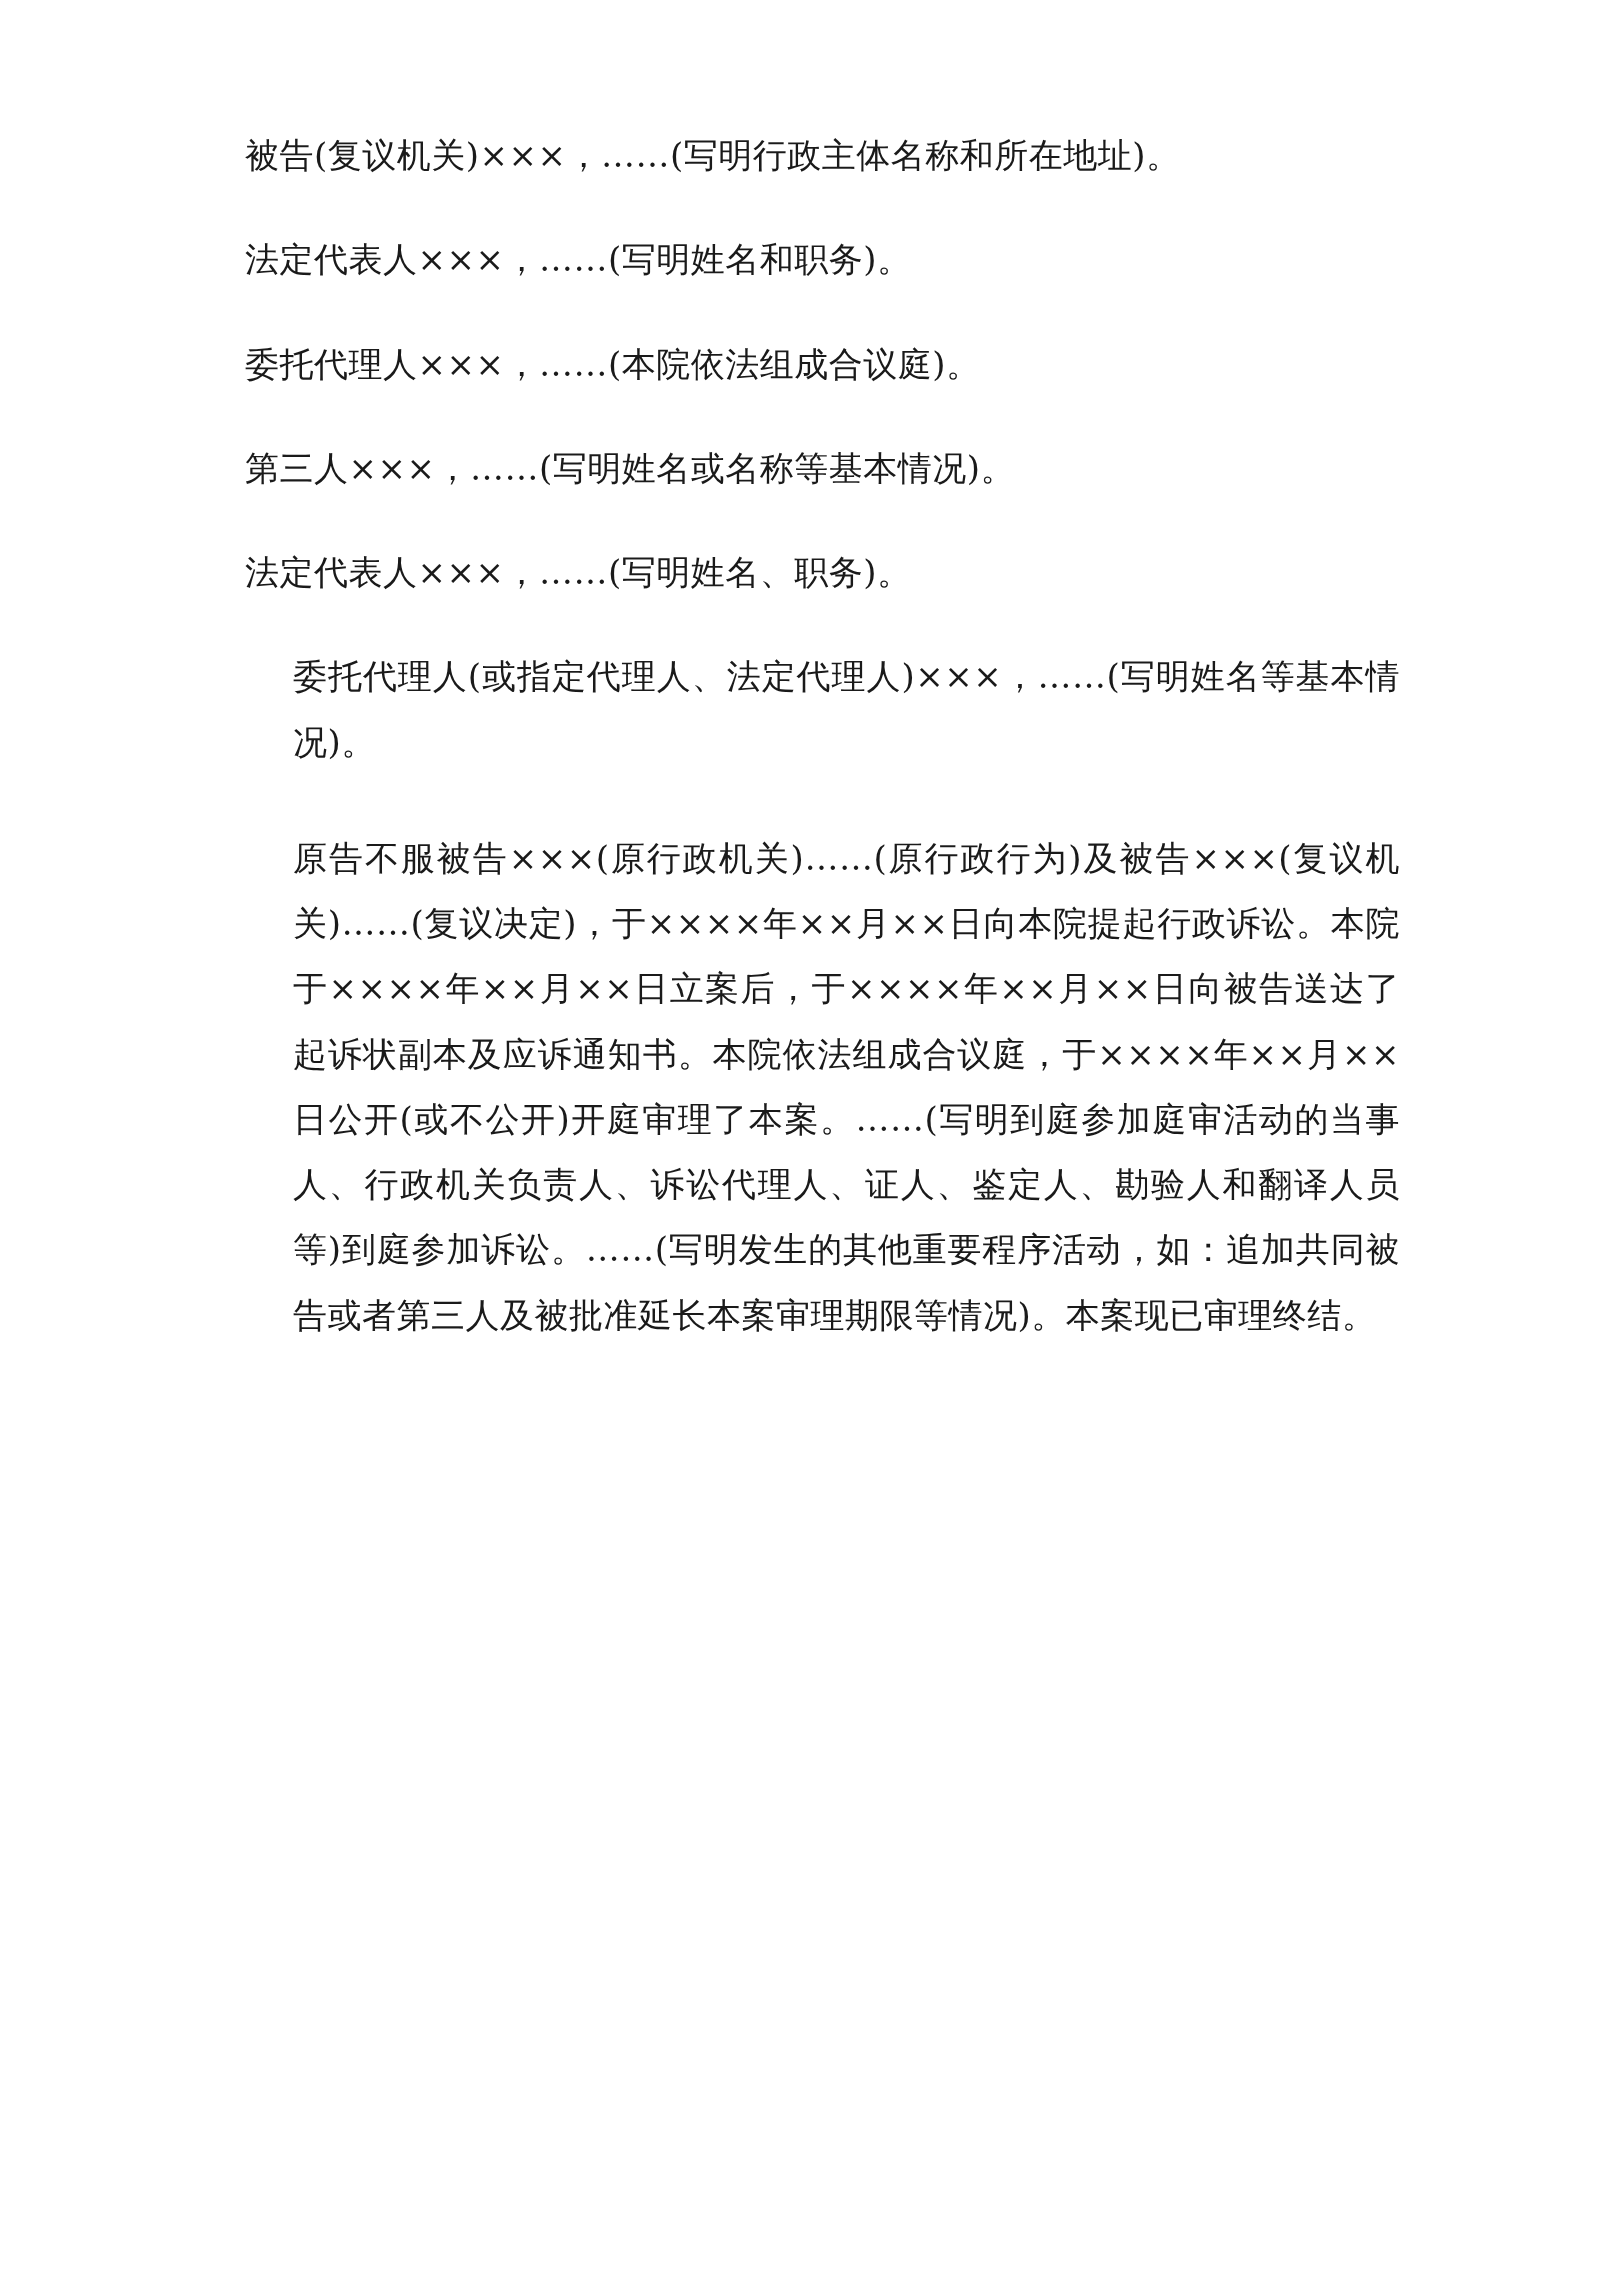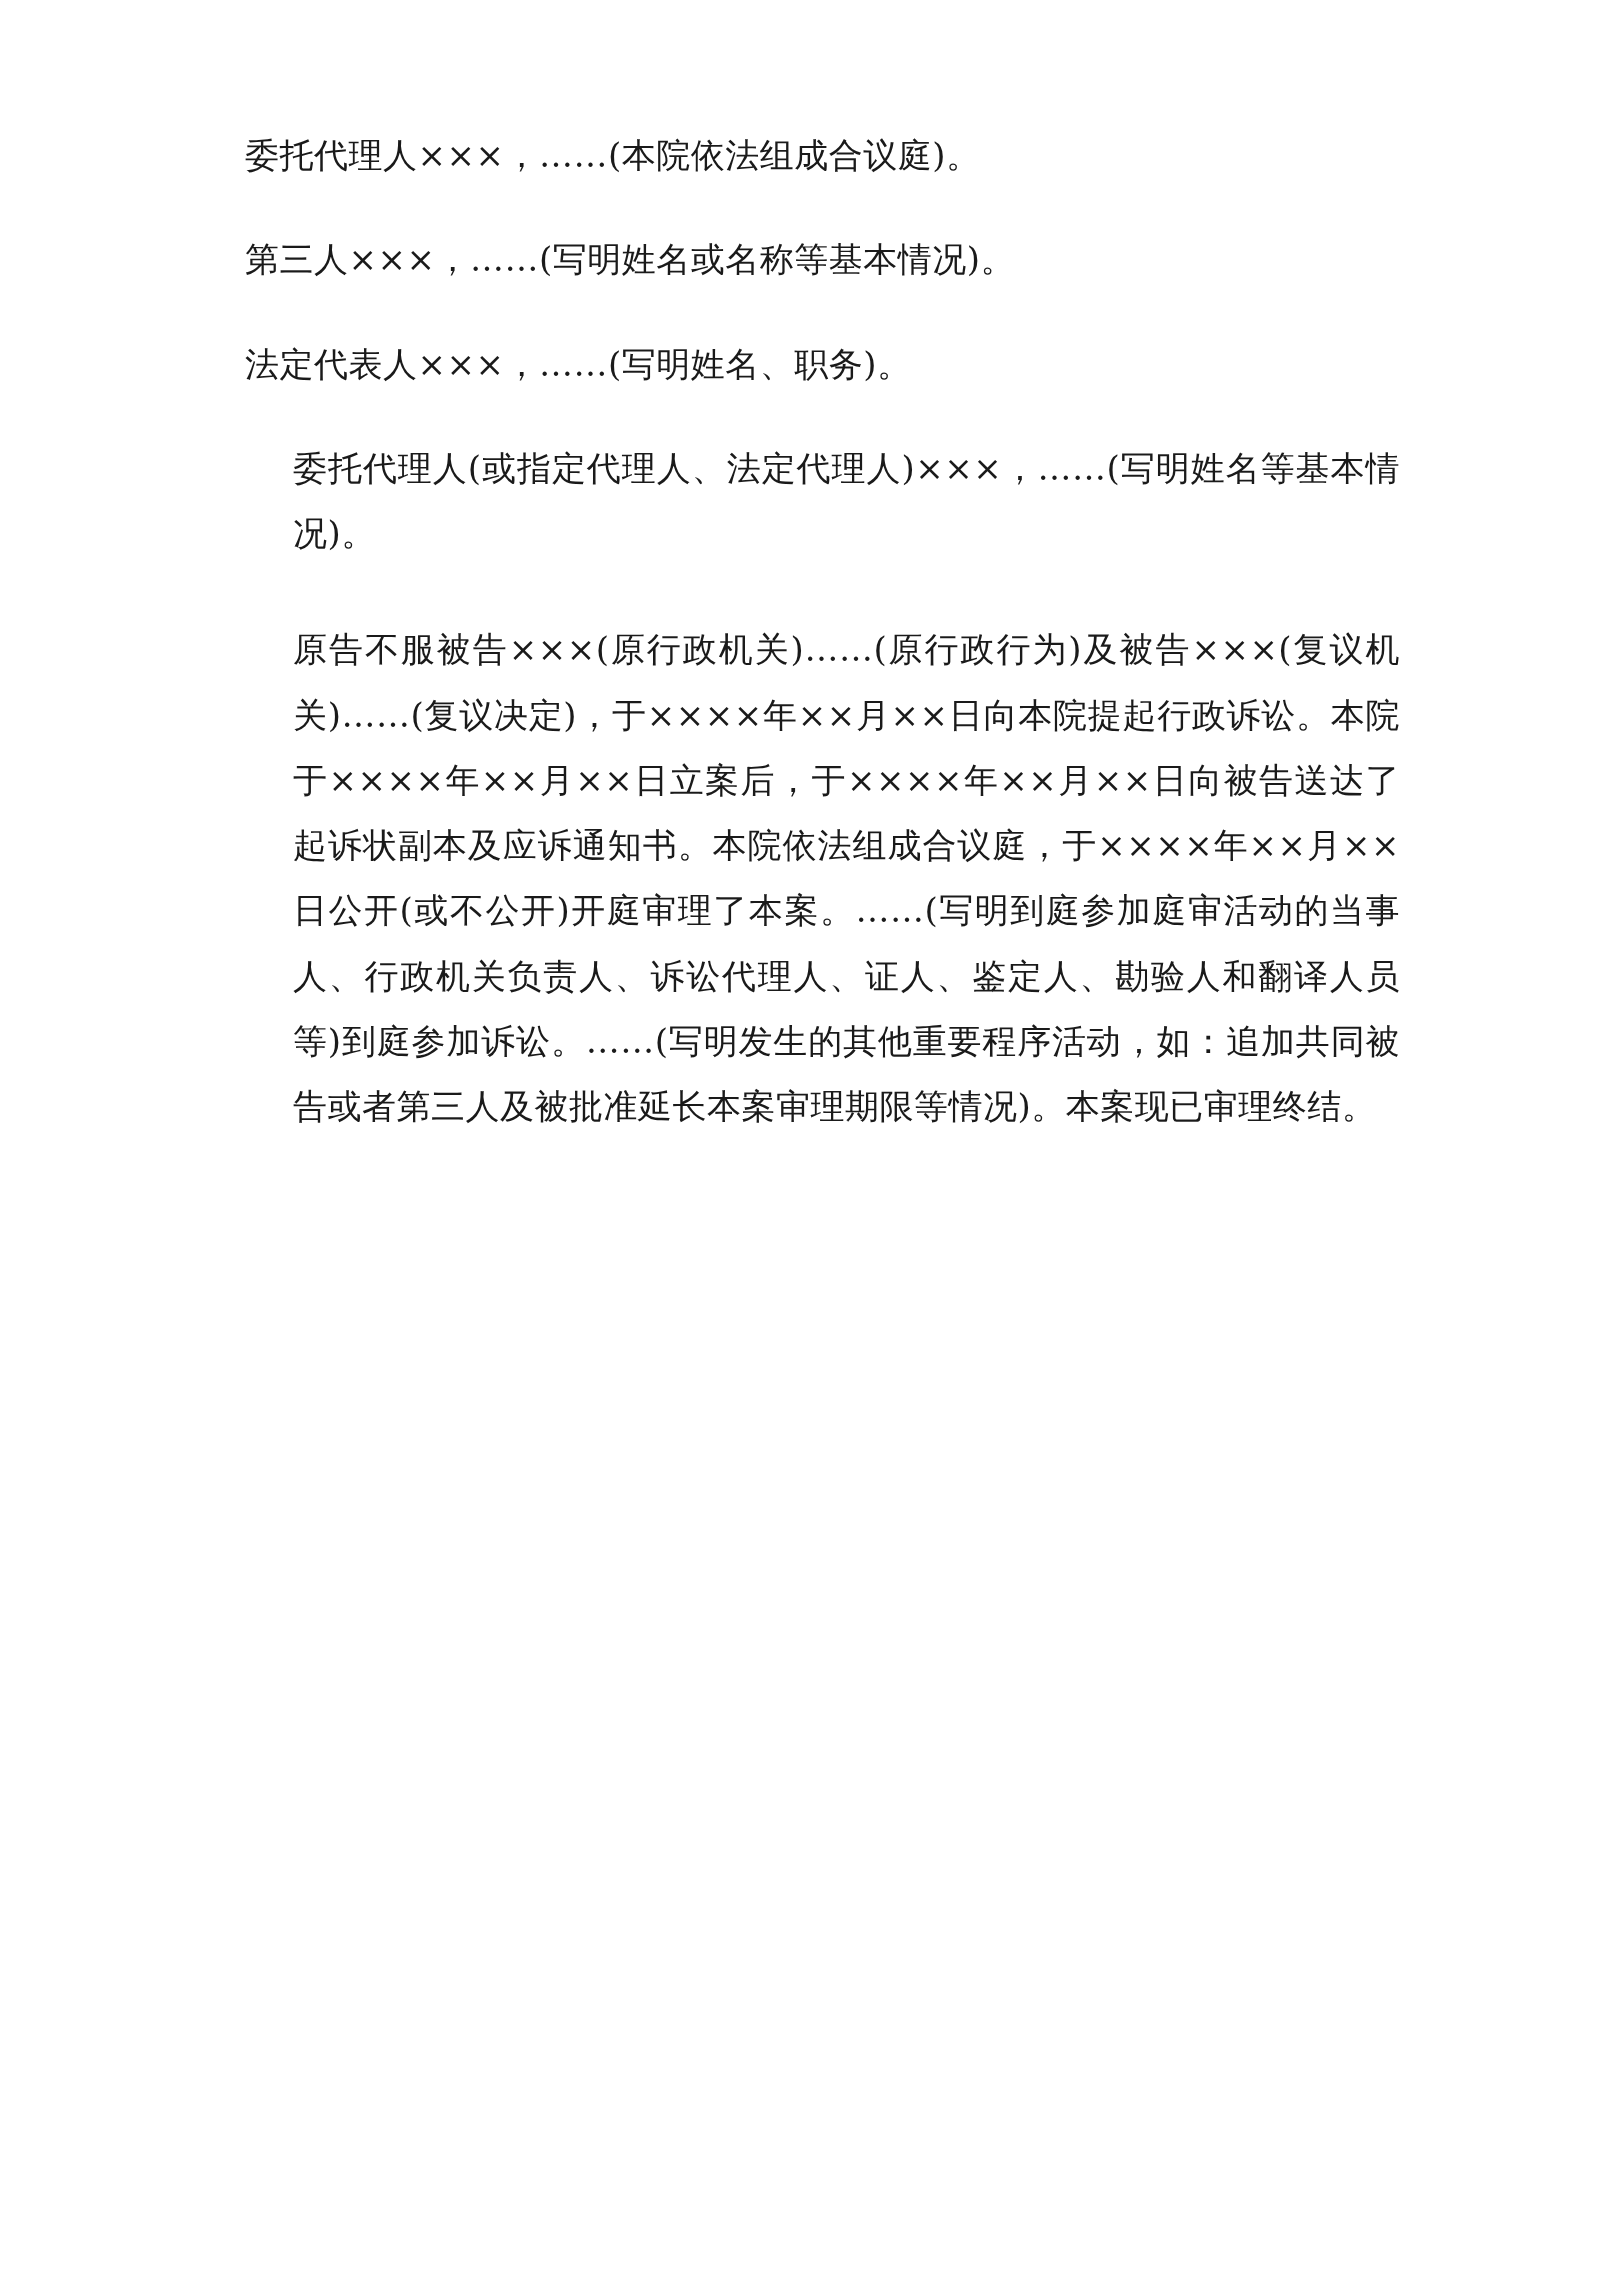--- a/index.html
+++ b/index.html
@@ -36,20 +36,22 @@
   .para.gap-large {
     margin-bottom: 51px;
     margin-left: 48px;
   }
 </style>
 </head>
 <body>
 
 <div class="page">
   <div class="doc-body">
+    <p class="para">被告(复议机关)×××，……(写明行政主体名称和所在地址)。</p>
+    <p class="para">法定代表人×××，……(写明姓名和职务)。</p>
     <p class="para">委托代理人×××，……(本院依法组成合议庭)。</p>
     <p class="para">第三人×××，……(写明姓名或名称等基本情况)。</p>
     <p class="para">法定代表人×××，……(写明姓名、职务)。</p>
     <p class="para block gap-large">委托代理人(或指定代理人、法定代理人)×××，……(写明姓名等基本情况)。</p>
     <p class="para block gap-large">原告不服被告×××(原行政机关)……(原行政行为)及被告×××(复议机关)……(复议决定)，于××××年××月××日向本院提起行政诉讼。本院于××××年××月××日立案后，于××××年××月××日向被告送达了起诉状副本及应诉通知书。本院依法组成合议庭，于××××年××月××日公开(或不公开)开庭审理了本案。……(写明到庭参加庭审活动的当事人、行政机关负责人、诉讼代理人、证人、鉴定人、勘验人和翻译人员等)到庭参加诉讼。……(写明发生的其他重要程序活动，如：追加共同被告或者第三人及被批准延长本案审理期限等情况)。本案现已审理终结。</p>
   </div>
 </div>
 
 
 </body></html>

